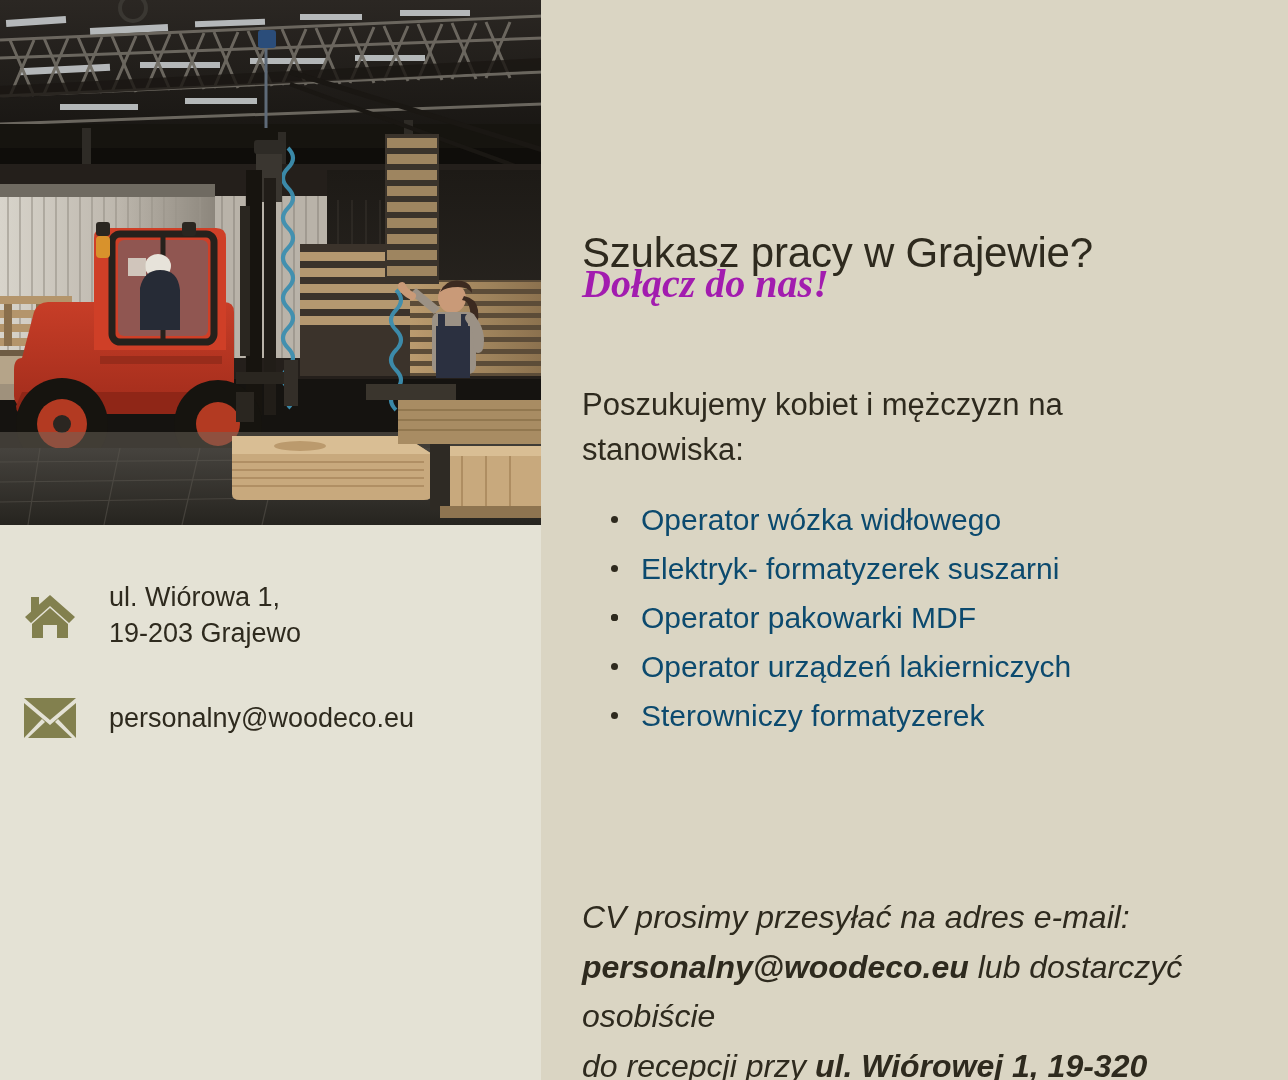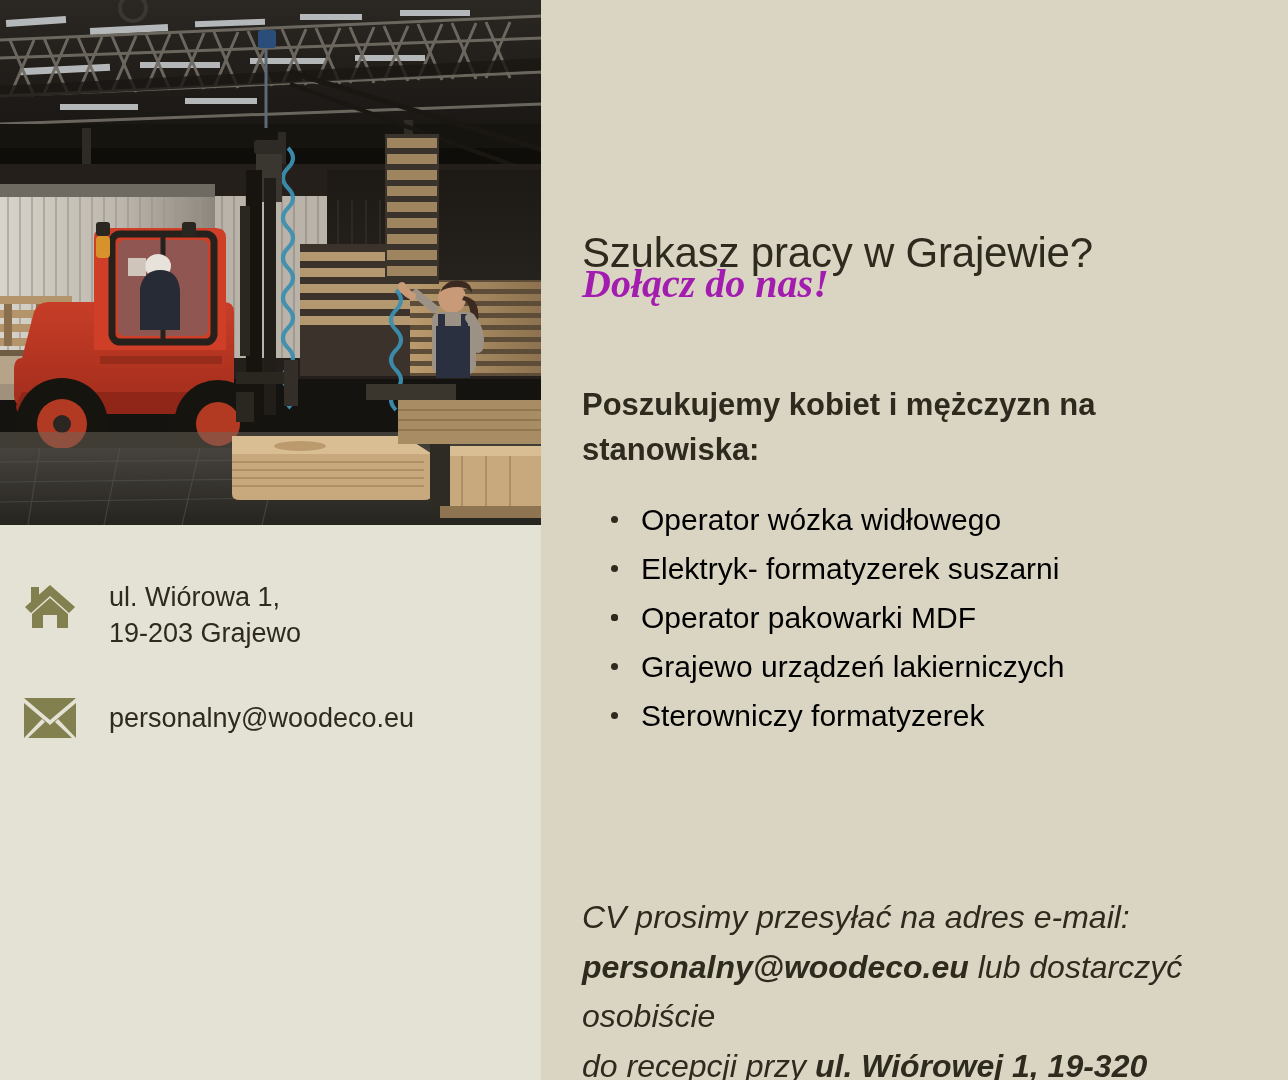--- a/index.html
+++ b/index.html
@@ -91,40 +91,40 @@
     white-space: nowrap;
   }
 
   
   .subhead {
     position: absolute;
     left: 582px;
     top: 383px;
     width: 560px;
     font-size: 31px;
-    font-weight: 700;
+    font-weight: 400;
     color: #2e2a1e;
     line-height: 1.45;
   }
 
   
   .job-list {
     position: absolute;
     left: 609px;
     top: 495px;
     margin: 0;
     padding: 0;
     list-style: none;
   }
   .job-list li {
     position: relative;
     padding-left: 32px;
     font-size: 30px;
     line-height: 49px;
-    color: #000000;
+    color: #0c4a6e;
     white-space: nowrap;
   }
   .job-list li .bullet-dot {
     position: absolute;
     left: 2px;
     top: 21px;
     width: 7px;
     height: 7px;
     border-radius: 50%;
     background: #2e2a1e;
@@ -142,21 +142,21 @@
     font-style: italic;
   }
   .footer-note b { font-weight: 700; }
 
   
   .contact-address {
     position: absolute;
     left: 24px;
     top: 580px;
     display: flex;
-    align-items: flex-start;
+    align-items: center;
     gap: 0;
   }
   .contact-email {
     position: absolute;
     left: 24px;
     top: 698px;
     display: flex;
     align-items: center;
     gap: 0;
   }
@@ -502,21 +502,21 @@
   <div class="headline-1">Szukasz pracy w Grajewie?</div>
   <div class="headline-2">Dołącz do nas!</div>
 
   <div class="subhead">Poszukujemy kobiet i mężczyzn na stanowiska:</div>
 
   <ul class="job-list">
     <li><span class="bullet-dot"></span><span>Operator wózka widłowego</span></li>
     <li><span class="bullet-dot"></span><span>Elektryk- formatyzerek suszarni</span></li>
     <li><span class="bullet-dot"></span></li>
     <li><span class="bullet-dot"></span><span>Operator pakowarki MDF</span></li>
-    <li><span class="bullet-dot"></span><span>Grajewo urządzeń lakierniczych</span></li>
+    <li><span class="bullet-dot"></span><span>Operator urządzeń lakierniczych</span></li>
     <li><span class="bullet-dot"></span><span>Sterowniczy formatyzerek</span></li>
   </ul>
 
   <div class="footer-note">
     <span>CV prosimy przesyłać na adres e-mail:</span><br>
     <b>personalny@woodeco.eu</b><span> lub dostarczyć osobiście</span><br>
     <span>do recepcji przy </span><b>ul. Wiórowej 1, 19-320 Grajewo</b><span>.</span>
   </div>
 
 </div>

